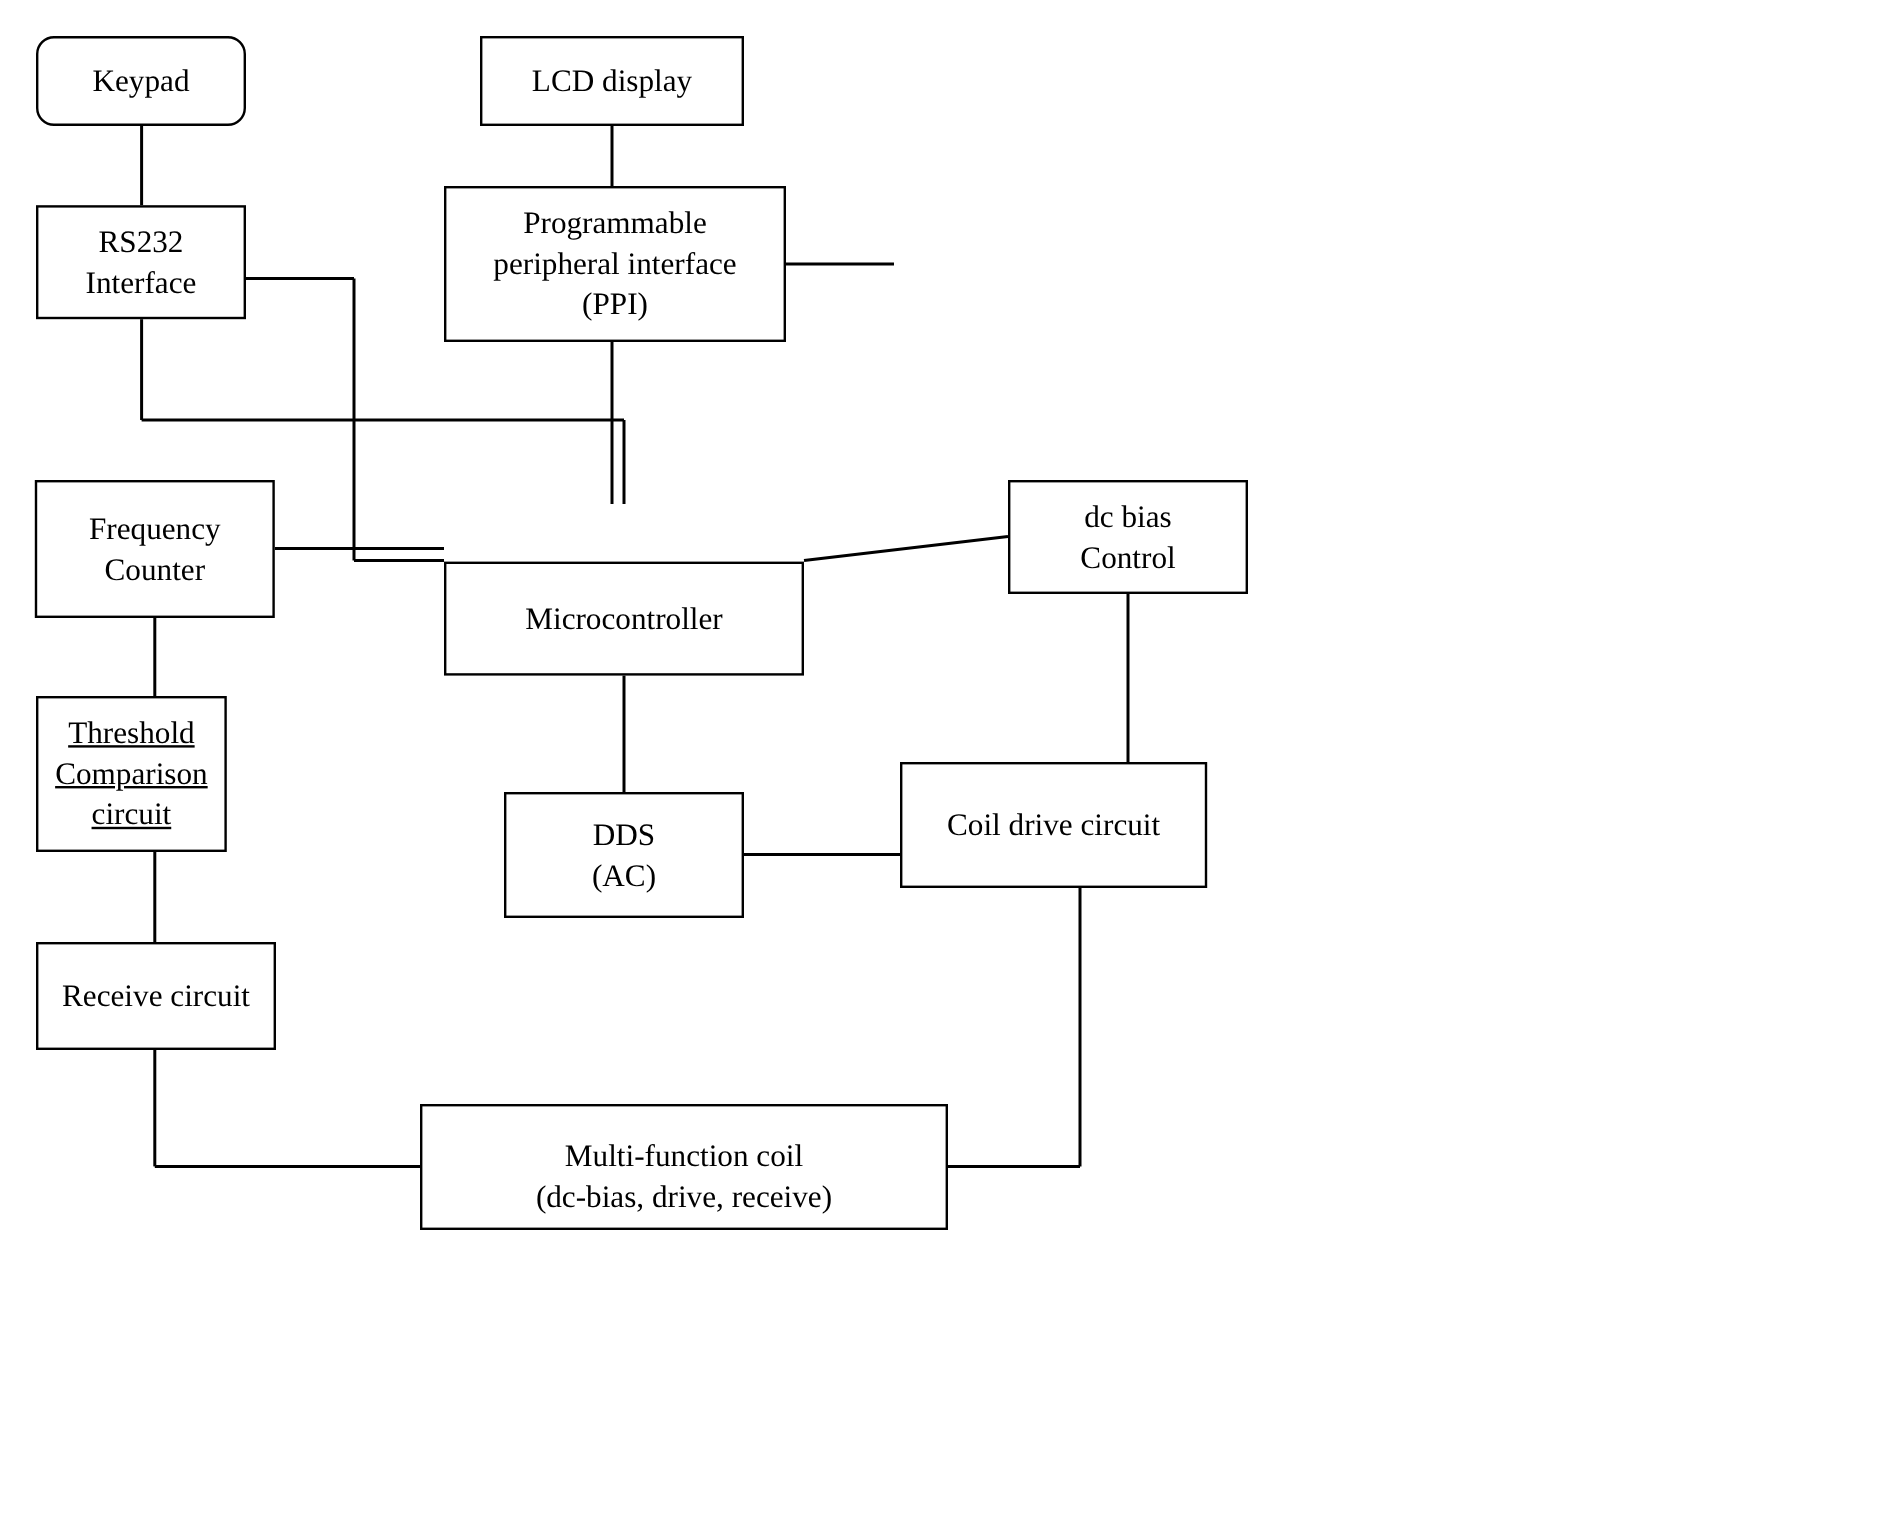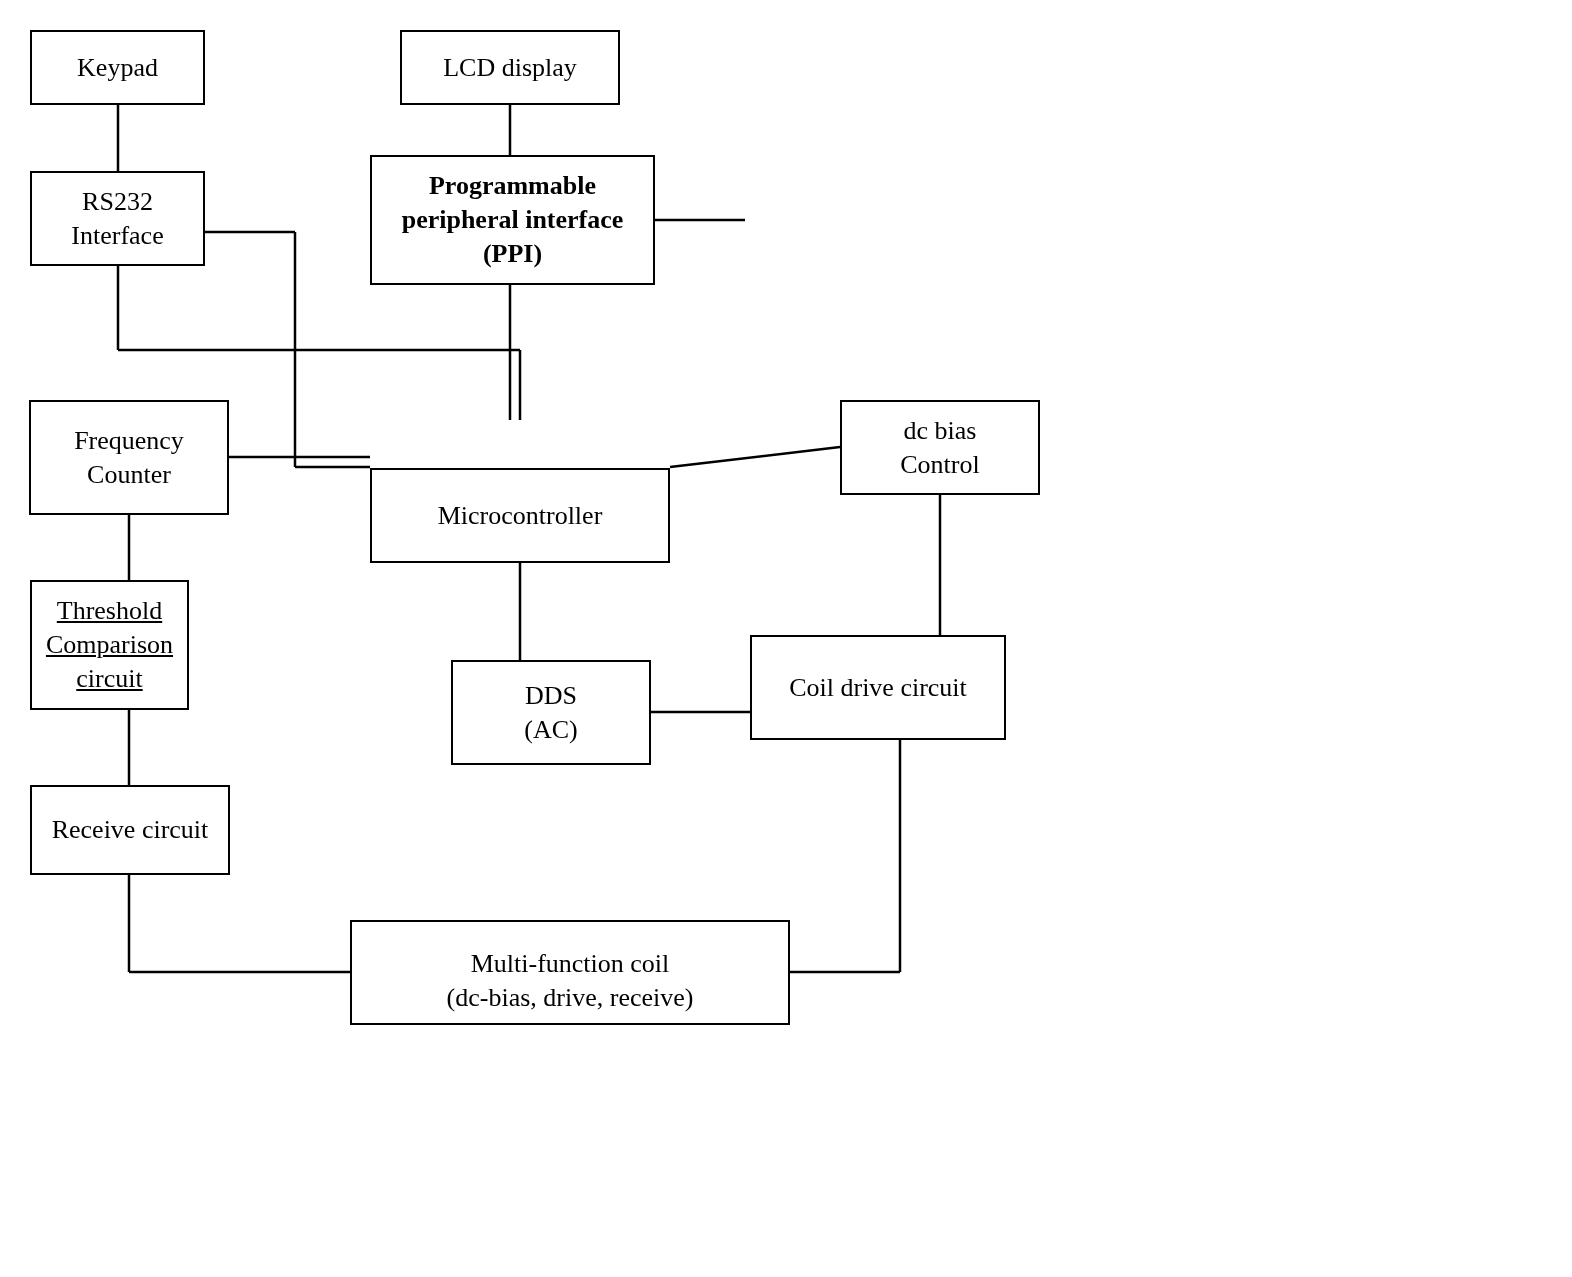--- a/index.html
+++ b/index.html
@@ -80,29 +80,29 @@
 
     <line x1="129" y1="710" x2="129" y2="785"></line>
 
     <line x1="129" y1="875" x2="129" y2="972"></line>
     <line x1="129" y1="972" x2="350" y2="972"></line>
 
     <line x1="900" y1="740" x2="900" y2="972"></line>
     <line x1="900" y1="972" x2="790" y2="972"></line>
   </svg>
 
-  <div class="block" style="left:30px;top:30px;width:175px;height:75px;">
+  <div class="block" style="left:30px;top:30px;width:175px;height:75px;border-radius:15px;">
     <span>Keypad</span>
   </div>
 
   <div class="block" style="left:400px;top:30px;width:220px;height:75px;">
     <span>LCD display</span>
   </div>
 
-  <div class="block" style="left:370px;top:155px;width:285px;height:130px;font-weight:bold;">
+  <div class="block" style="left:370px;top:155px;width:285px;height:130px;">
     <span>Programmable<br>peripheral interface<br>(PPI)</span>
   </div>
 
 
   <div class="block" style="left:30px;top:171px;width:175px;height:95px;">
     <span>RS232<br>Interface</span>
   </div>
 
   <div class="block" style="left:29px;top:400px;width:200px;height:115px;align-items:center;">
     <span>Frequency<br>Counter</span>
@@ -113,21 +113,21 @@
   </div>
 
   <div class="block" style="left:840px;top:400px;width:200px;height:95px;">
     <span>dc bias<br>Control</span>
   </div>
 
   <div class="block" style="left:30px;top:580px;width:159px;height:130px;text-decoration:underline;">
     <span>Threshold<br>Comparison<br>circuit</span>
   </div>
 
-  <div class="block" style="left:420px;top:660px;width:200px;height:105px;margin-left:31px;">
+  <div class="block" style="left:420px;top:660px;width:200px;height:105px;">
     <span>DDS<br>(AC)</span>
   </div>
 
   <div class="block" style="left:750px;top:635px;width:256px;height:105px;">
     <span>Coil drive circuit</span>
   </div>
 
   <div class="block" style="left:30px;top:785px;width:200px;height:90px;">
     <span>Receive circuit</span>
   </div>

